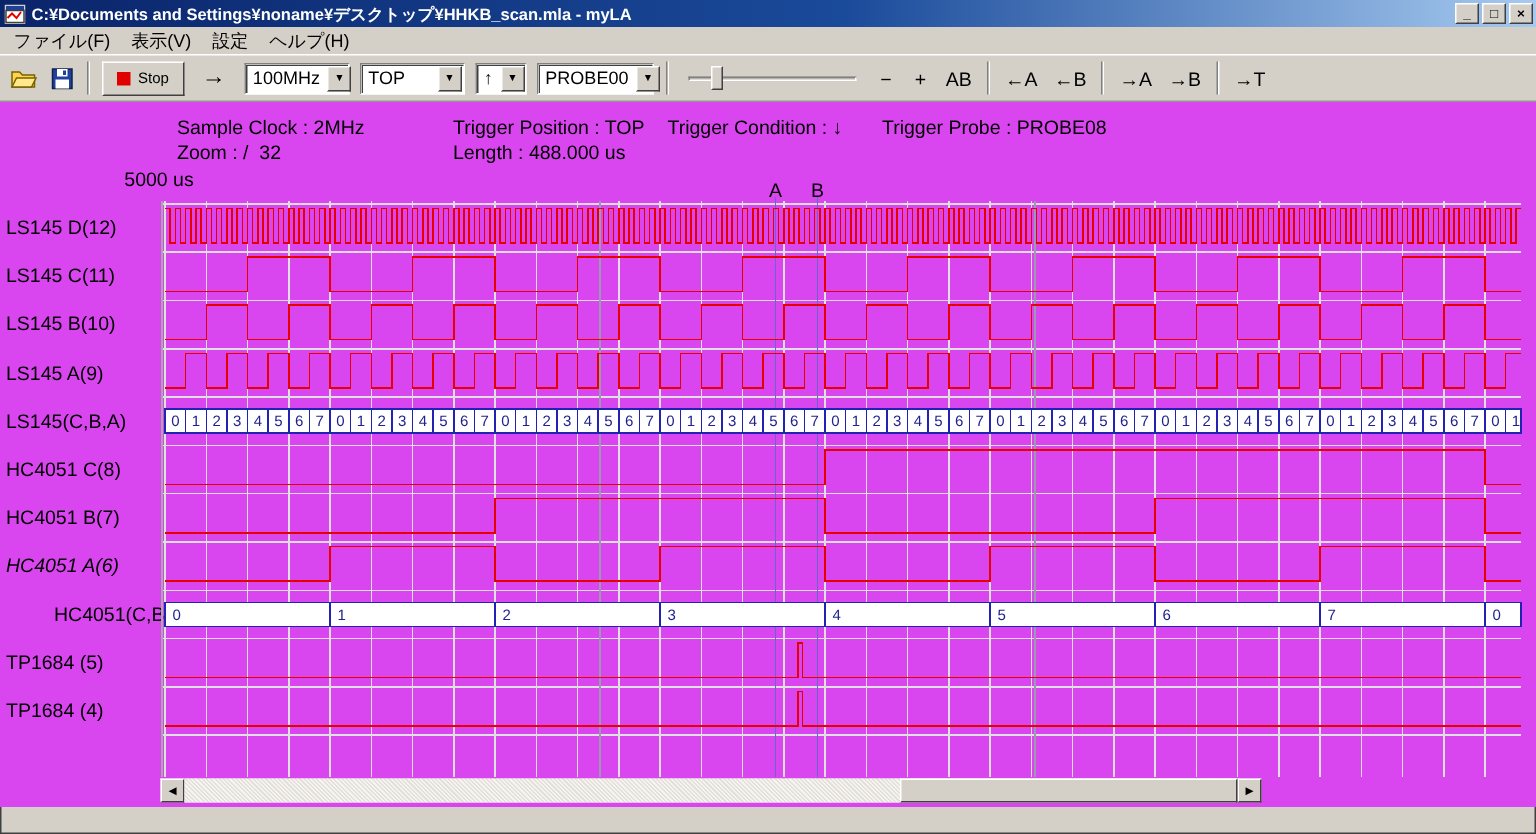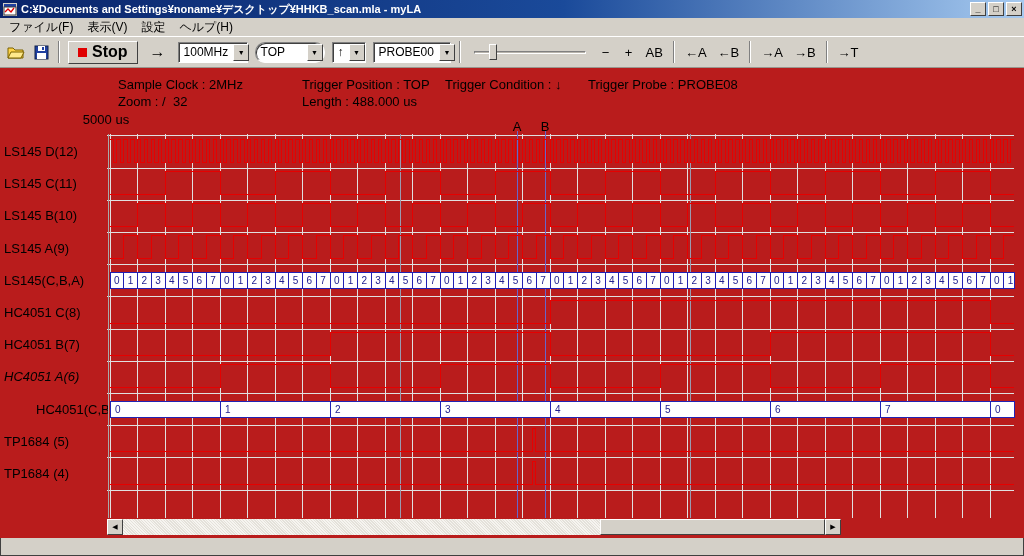--- a/index.html
+++ b/index.html
@@ -20,40 +20,40 @@
   .menubar{height:18px;display:flex;align-items:center;background:#d4d0c8;font-size:12px;
     padding-left:2px;}
   .menu-item{padding:1px 7px;color:#000;}
   
   .toolbar{height:32px;display:flex;align-items:center;background:#d4d0c8;padding-left:4px;
     border-top:1px solid #fff;border-bottom:1px solid #9a968e;gap:1px;}
   .sep{width:2px;height:22px;margin:0 4px;border-left:1px solid #808080;border-right:1px solid #fff;}
   .icon-btn{width:24px;height:24px;background:transparent;border:1px solid transparent;
     display:flex;align-items:center;justify-content:center;padding:0;}
   .stop-btn{height:23px;display:flex;align-items:center;gap:5px;padding:0 9px;background:#d4d0c8;
-    border:1px solid;border-color:#fff #404040 #404040 #fff;font-size:16px;margin:0 3px;
-    font-family:"Liberation Sans",sans-serif;font-weight:bold;}
+    border:1px solid;border-color:#fff #404040 #404040 #fff;font-size:10px;margin:0 3px;
+    font-family:"Liberation Sans",sans-serif;}
   .stop-square{width:9px;height:9px;background:#e00000;display:inline-block;}
   .flat-btn{height:24px;min-width:22px;background:transparent;border:none;font-size:13px;
     padding:0 5px;color:#000;font-family:"Liberation Sans",sans-serif;}
   .run-btn{font-size:16px;font-weight:bold;padding:0 8px;}
   .combo{height:21px;display:flex;align-items:center;background:#fff;border:1px solid;
     border-color:#808080 #fff #fff #808080;box-shadow:inset 1px 1px 0 #404040;margin:0 3px;}
   .combo-val{font-size:12px;padding:0 5px;flex:1;white-space:nowrap;}
   .combo-arrow{width:16px;height:17px;background:#d4d0c8;border:1px solid;margin-right:1px;
     border-color:#fff #404040 #404040 #fff;font-size:7px;display:flex;align-items:center;
     justify-content:center;color:#000;flex:0 0 auto;}
-  .w-clock{width:70px;} .w-trig{width:70px;border-radius:10px;} .w-edge{width:34px;} .w-probe{width:78px;}
+  .w-clock{width:70px;} .w-trig{width:70px;} .w-edge{width:34px;} .w-probe{width:78px;}
   .slider{width:112px;height:20px;position:relative;margin:0 8px;}
   .slider-track{position:absolute;left:0;right:0;top:9px;height:3px;background:#b8b4ac;
     border:1px solid;border-color:#808080 #fff #fff #808080;}
   .slider-thumb{position:absolute;left:15px;top:2px;width:8px;height:16px;background:#d4d0c8;
     border:1px solid;border-color:#fff #404040 #404040 #fff;}
   
-  .client{position:relative;height:470px;background:#b91c1c;overflow:hidden;font-size:13px;color:#000;}
+  .client{position:relative;height:470px;background:#d946ef;overflow:hidden;font-size:13px;color:#000;}
   .info-text{position:absolute;white-space:pre;}
   .time-label{position:absolute;transform:translateX(-50%);}
   .marker-label{position:absolute;transform:translateX(-50%);}
   #wave-svg{position:absolute;left:0;top:0;}
   .ch-label{position:absolute;left:4px;font-size:13px;white-space:nowrap;}
   
   .hscroll{position:absolute;left:107px;top:451px;width:734px;height:16px;display:flex;}
   .scroll-btn{width:16px;height:16px;background:#d4d0c8;border:1px solid;flex:0 0 auto;
     border-color:#fff #404040 #404040 #fff;font-size:7px;display:flex;align-items:center;
     justify-content:center;color:#000;}

